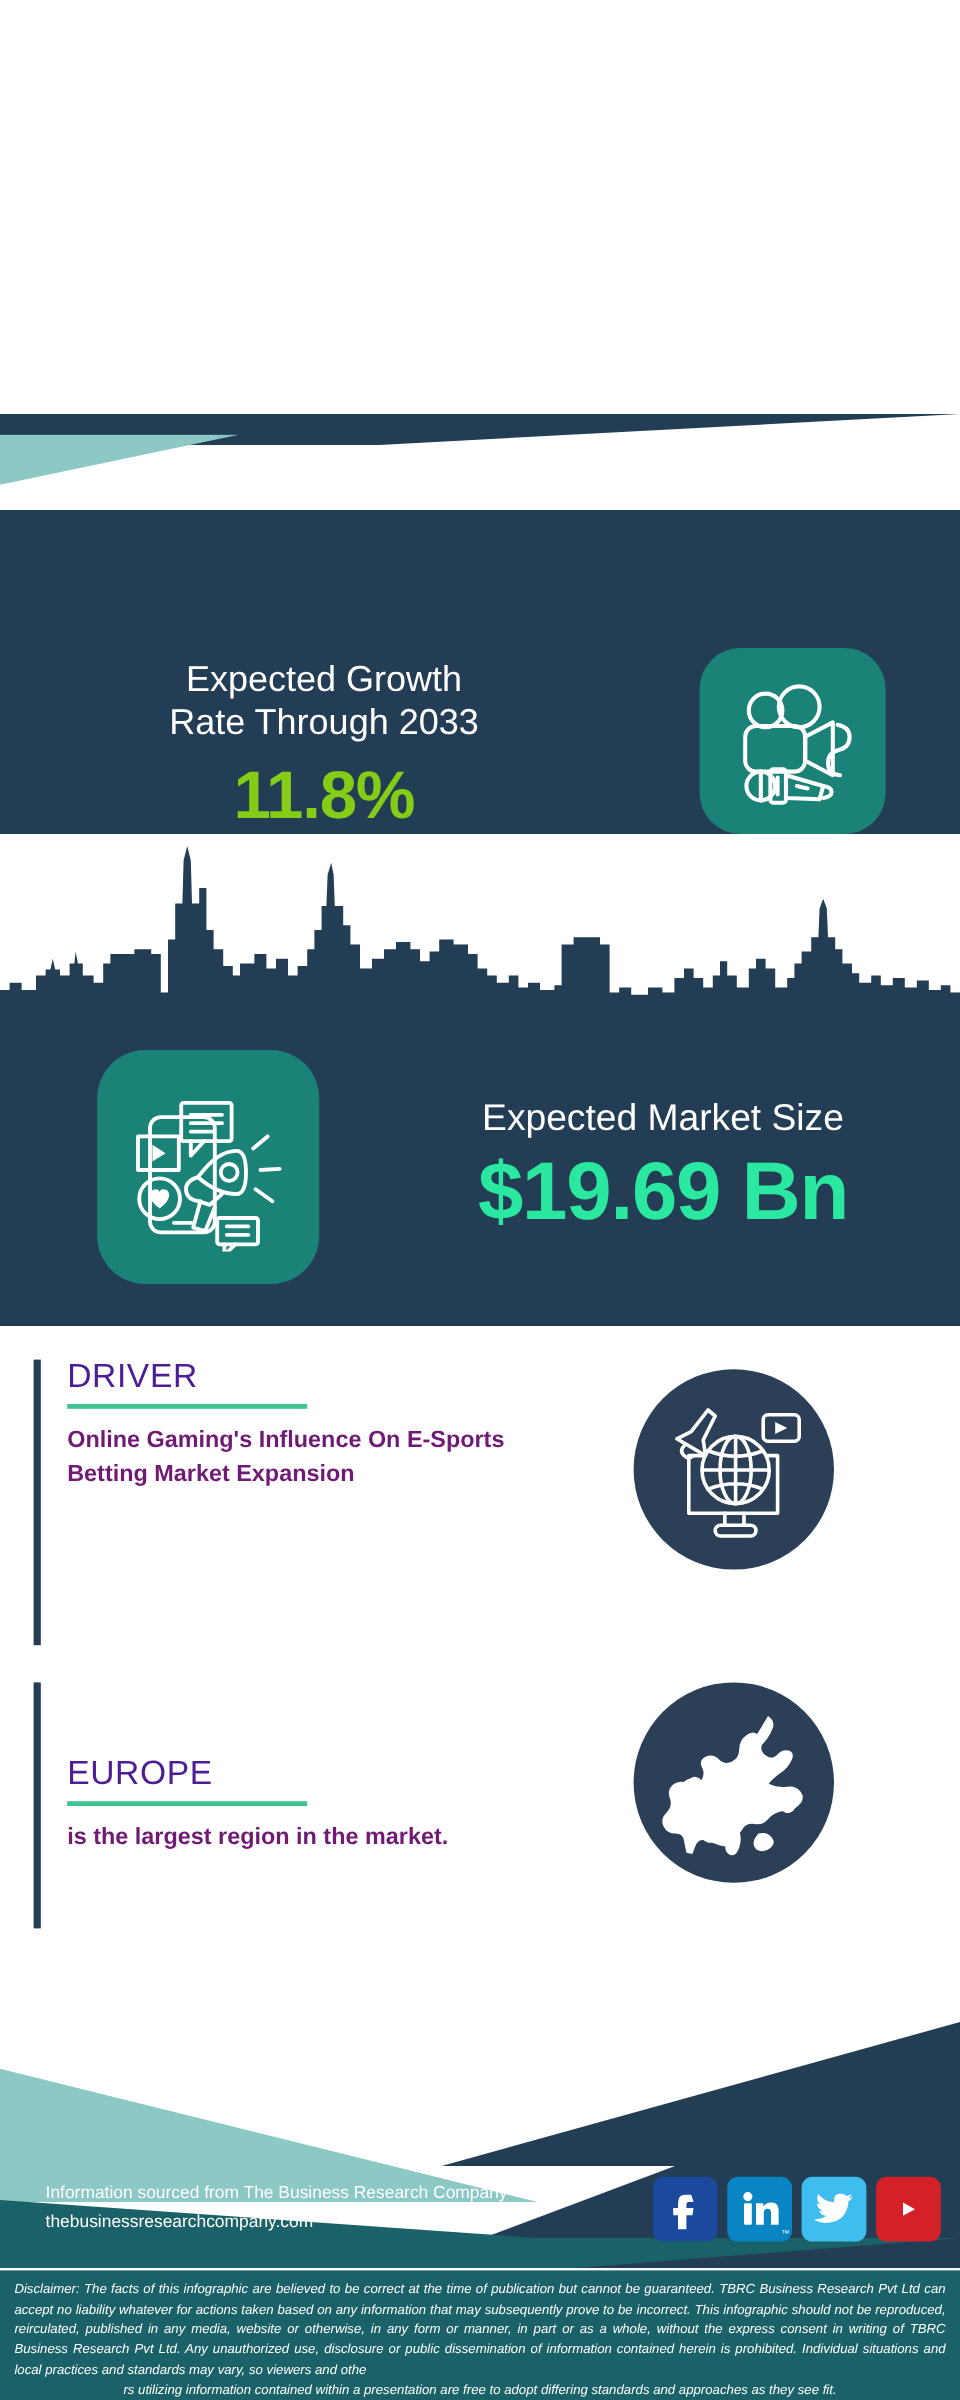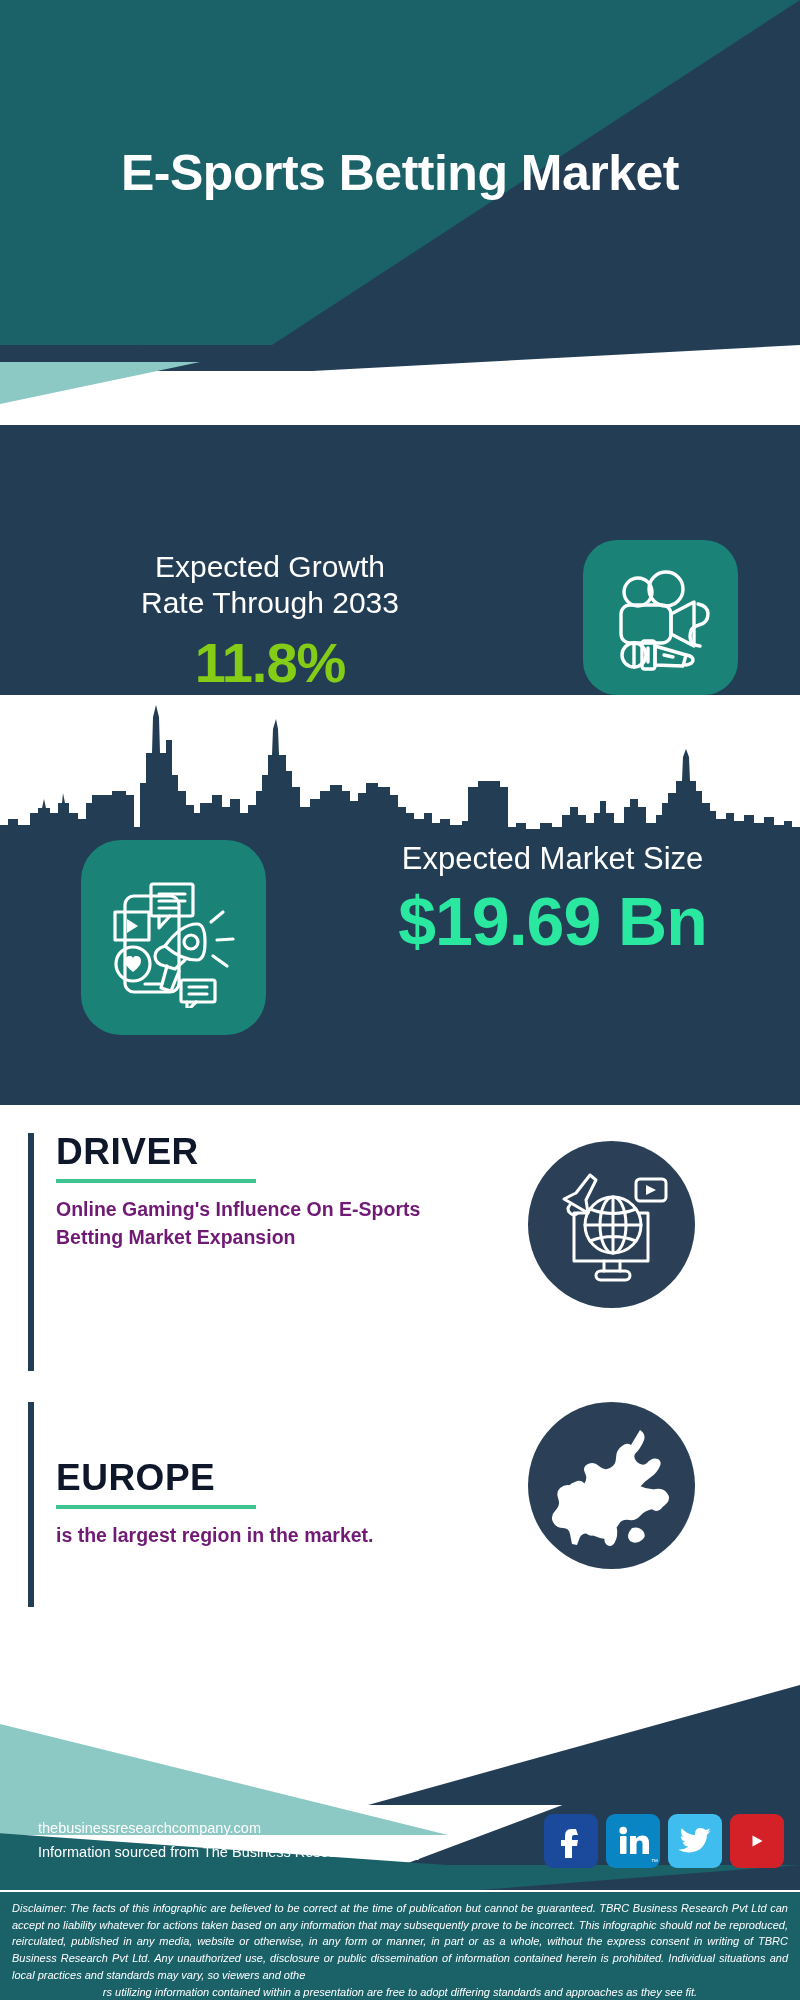--- a/index.html
+++ b/index.html
@@ -55,38 +55,38 @@
     display:flex; align-items:center; justify-content:center;
   }
 
   
   .skyline-band { position:absolute; left:0; top:695px; width:800px; height:145px; background:#ffffff; }
   .skyline-band svg { display:block; width:800px; height:145px; }
 
   
   .market-band {
     position:absolute; left:0; top:840px; width:800px; height:265px;
-    background:#233d55; display:flex; align-items:flex-start;padding-left:23px;
+    background:#233d55; display:flex; align-items:center;padding-left:23px;
   }
   .market-icon-wrap { width:300px; display:flex; justify-content:center; }
   .market-tile { width:185px; height:195px; border-radius:40px; background:#1a8277;
     display:flex; align-items:center; justify-content:center; }
   .market-text { flex:1; text-align:center; padding-right:18px; }
   .market-label { color:#ffffff; font-size:31px; line-height:1.22; }
   .market-value { color:#2ae89f; font-size:68px; font-weight:bold; margin-top:4px; letter-spacing:-1px; }
 
   
   .insight-zone { position:absolute; left:0; top:1105px; width:800px; height:580px; background:#ffffff; }
   .insight {
     position:absolute; left:28px; display:flex; align-items:flex-start;
   }
   .insight .bar { width:6px; background:#233d55; margin-right:22px; flex:none; }
   .insight .body { width:430px; }
   .insight h2 {
-    color:#0f172a; font-size:37px; font-weight:bold; letter-spacing:0.5px; line-height:1.0;
+    color:#4c1d95; font-size:28px; font-weight:normal; letter-spacing:0.5px; line-height:1.0;
   }
   .insight .rule { width:200px; height:4px; background:#3ec490; margin:9px 0 13px 0; }
   .insight p { color:#701a75; font-size:19.5px; font-weight:bold; line-height:1.42; }
   .insight .circle-icon {
     position:absolute; width:167px; height:167px; border-radius:50%;
     background:#2b4057; display:flex; align-items:center; justify-content:center;
   }
   #insight-driver { top:28px; }
   #insight-driver .bar { height:238px; }
   #insight-driver .circle-icon { left:500px; top:8px; }
@@ -138,24 +138,20 @@
   }
   .disclaimer .line-top { position:absolute; left:0; top:0; width:800px; height:2px; background:#ffffff; }
   .disclaimer p { font-size:11px; line-height:1.52; text-align:justify;font-style:italic; }
   .disclaimer p.last { text-align:center; }
 </style>
 </head>
 <body>
 
 <div class="page">
 
-  <div class="header">
-    <div class="navywedge"></div>
-    <div class="header-title">E-Sports Betting Market</div>
-  </div>
 
   <div class="gap-band">
     <div class="navy-slope"></div>
     <div class="teal-slope"></div>
     <div class="lightteal"></div>
   </div>
 
   <div class="growth-band">
     <div class="growth-text">
       <div class="growth-label">Expected Growth</div>
@@ -273,22 +269,22 @@
     <div class="f-lightteal"></div>
     <div class="f-navy-main"></div>
     <div class="f-teal-main"></div>
     <div class="f-band-solid">
       <div class="tl"></div>
       <div class="nv"></div>
     </div>
 
     <div class="footer-content">
       <div class="footer-credit">
+        <div>Information sourced from The Business Research Company</div>
         <div>thebusinessresearchcompany.com</div>
-        <div>Information sourced from The Business Research Company</div>
       </div>
       <div class="footer-social">
         <div class="sbtn fb">
           <svg width="30" height="34" viewBox="0 0 30 34" fill="#ffffff">
             <path d="M20 5 h-5 q-6 0 -6 7 v4 h-4 v6 h4 v12 h7 v-12 h5 l1 -6 h-6 v-3 q0 -2 2 -2 h4 Z"></path>
           </svg>
         </div>
         <div class="sbtn li">
           <svg width="32" height="30" viewBox="0 0 32 30" fill="#ffffff">
             <rect x="3" y="10" width="6.5" height="18" rx="1"></rect>

